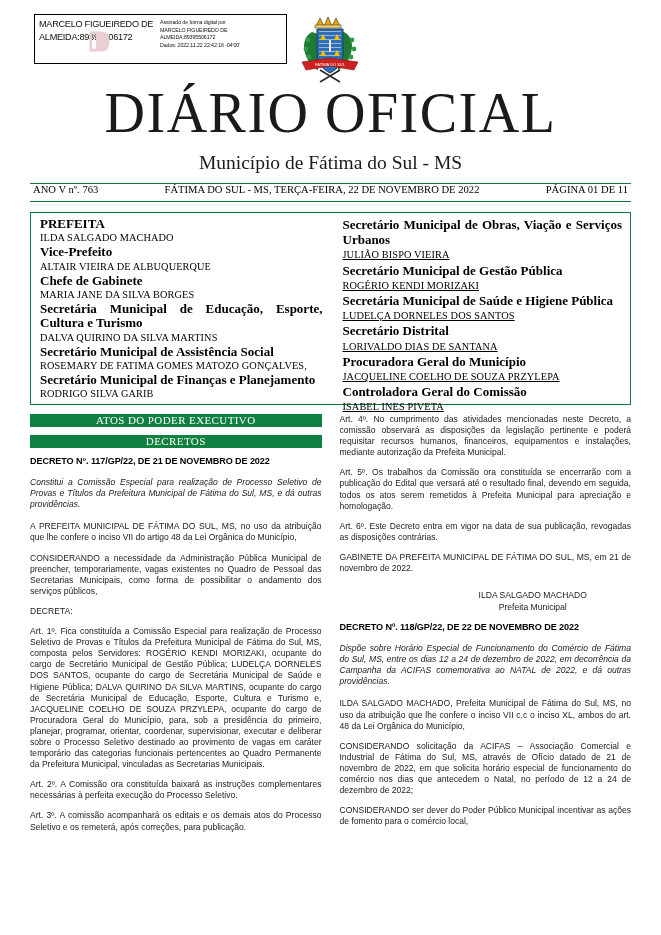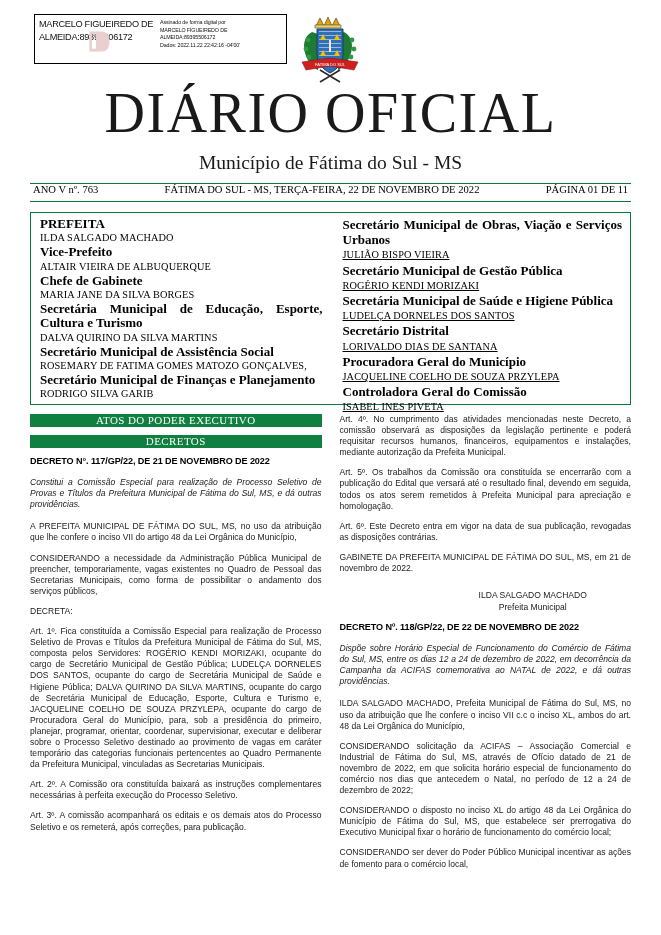--- a/index.html
+++ b/index.html
@@ -335,18 +335,17 @@
       <p class="p">Art. 6º.  Este Decreto entra em vigor na data de sua publicação, revogadas as disposições contrárias.</p>
       <p class="p">GABINETE DA PREFEITA MUNICIPAL DE FÁTIMA DO SUL, MS, em 21 de novembro de 2022.</p>
       <p class="p sign">
         <span>ILDA SALGADO MACHADO</span><br>
         <span>Prefeita Municipal</span>
       </p>
       <p class="p decree-title">DECRETO Nº. 118/GP/22, DE 22 DE NOVEMBRO DE 2022</p>
       <p class="p ementa">Dispõe sobre Horário Especial de Funcionamento do Comércio de Fátima do Sul, MS, entre os dias 12 a 24 de dezembro de 2022, em decorrência da Campanha da ACIFAS comemorativa ao NATAL de 2022, e dá outras providências.</p>
       <p class="p">ILDA SALGADO MACHADO, Prefeita Municipal de Fátima do Sul, MS, no uso da atribuição que lhe confere o inciso VII c.c o inciso XL, ambos do art. 48 da Lei Orgânica do Município,</p>
       <p class="p">CONSIDERANDO solicitação da ACIFAS – Associação Comercial e Industrial de Fátima do Sul, MS, através de Ofício datado de 21 de novembro de 2022, em que solicita horário especial de funcionamento do comércio nos dias que antecedem o Natal, no período de 12 a 24 de dezembro de 2022;</p>
-      <p class="p">CONSIDERANDO o disposto no inciso XL do artigo 48 da Lei Orgânica do Município de Fátima do Sul, MS, que estabelece ser prerrogativa do Executivo Municipal fixar o horário de funcionamento do comércio local;</p>
       <p class="p">CONSIDERANDO ser dever do Poder Público Municipal incentivar as ações de fomento para o comércio local,</p>
     </div>
 
   </div>
 </div>
 
 </body></html>

